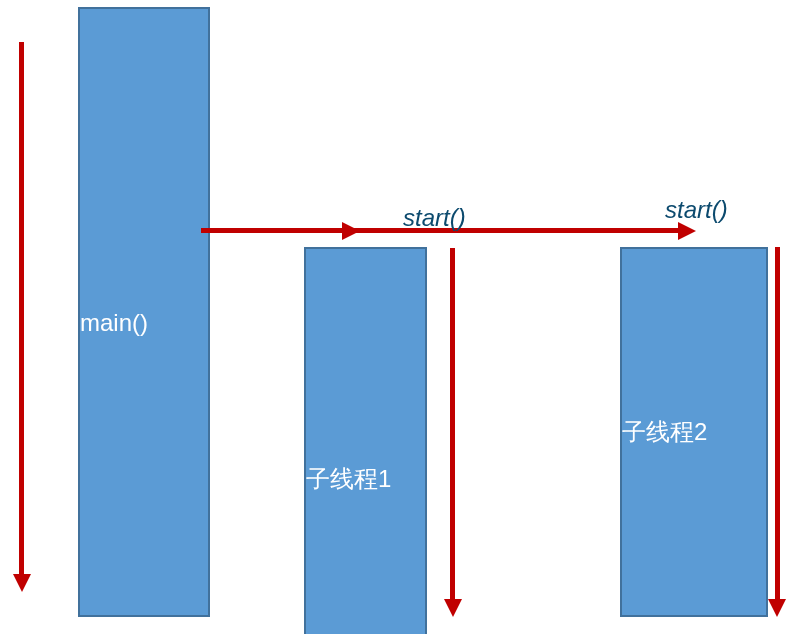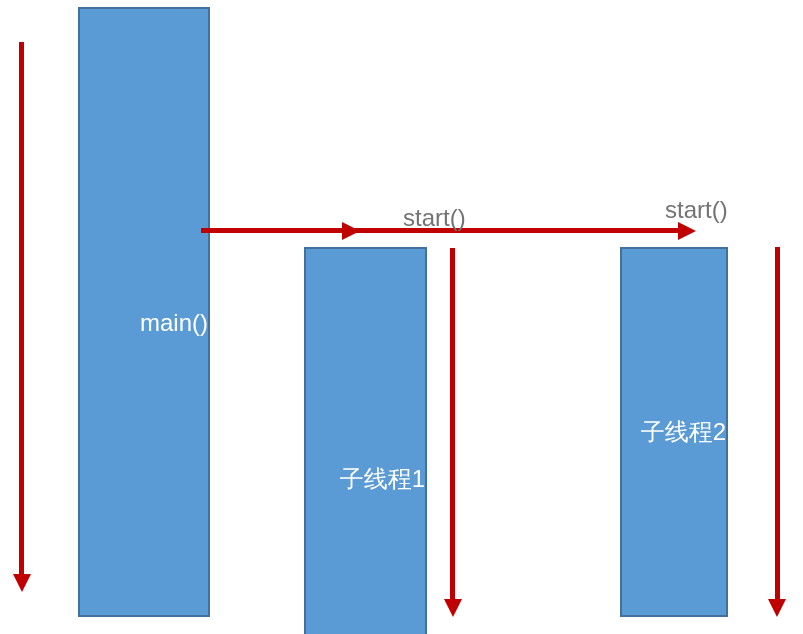--- a/index.html
+++ b/index.html
@@ -16,27 +16,27 @@
     overflow: hidden;
   }
   
   .bar {
     position: absolute;
     background: #5B9BD5;
     border: 2px solid #41719C;
     box-sizing: border-box;
     display: flex;
     align-items: center;
-    justify-content: flex-end;
+    justify-content: flex-start;
     color: #ffffff;
     font-size: 24px;
   }
   .bar-main    { left: 78px;  top: 7px;   width: 132px; height: 610px; }
   .bar-thread1 { left: 304px; top: 247px; width: 123px; height: 464px; }
-  .bar-thread2 { left: 620px; top: 247px; width: 108px; height: 370px; padding-left: 16px; }
+  .bar-thread2 { left: 620px; top: 247px; width: 148px; height: 370px; }
   .bar-main span { position: relative; top: 11px; }
 
   
   .vline {
     position: absolute;
     width: 5px;
     background: #C00000;
   }
   .hline {
     position: absolute;
@@ -65,24 +65,25 @@
   }
   .head-left-line    { left: 13px;  top: 574px; }
   .head-call-mid     { left: 342px; top: 222px; }
   .head-call-end     { left: 678px; top: 222px; }
   .head-thread1-line { left: 444px; top: 599px; }
   .head-thread2-line { left: 768px; top: 599px; }
 
   
   .annotation {
     position: absolute;
-    color: #737373;
+    color: #0c4a6e;
     font-size: 24px;
     line-height: 28px;
     white-space: nowrap;
+    font-style: italic;
   }
   .annotation-start1 { left: 403px; top: 204px; }
   .annotation-start2 { left: 665px; top: 196px; }
 </style>
 </head>
 <body>
 
 <div class="canvas">
 
   <div class="vline line-left"></div>

